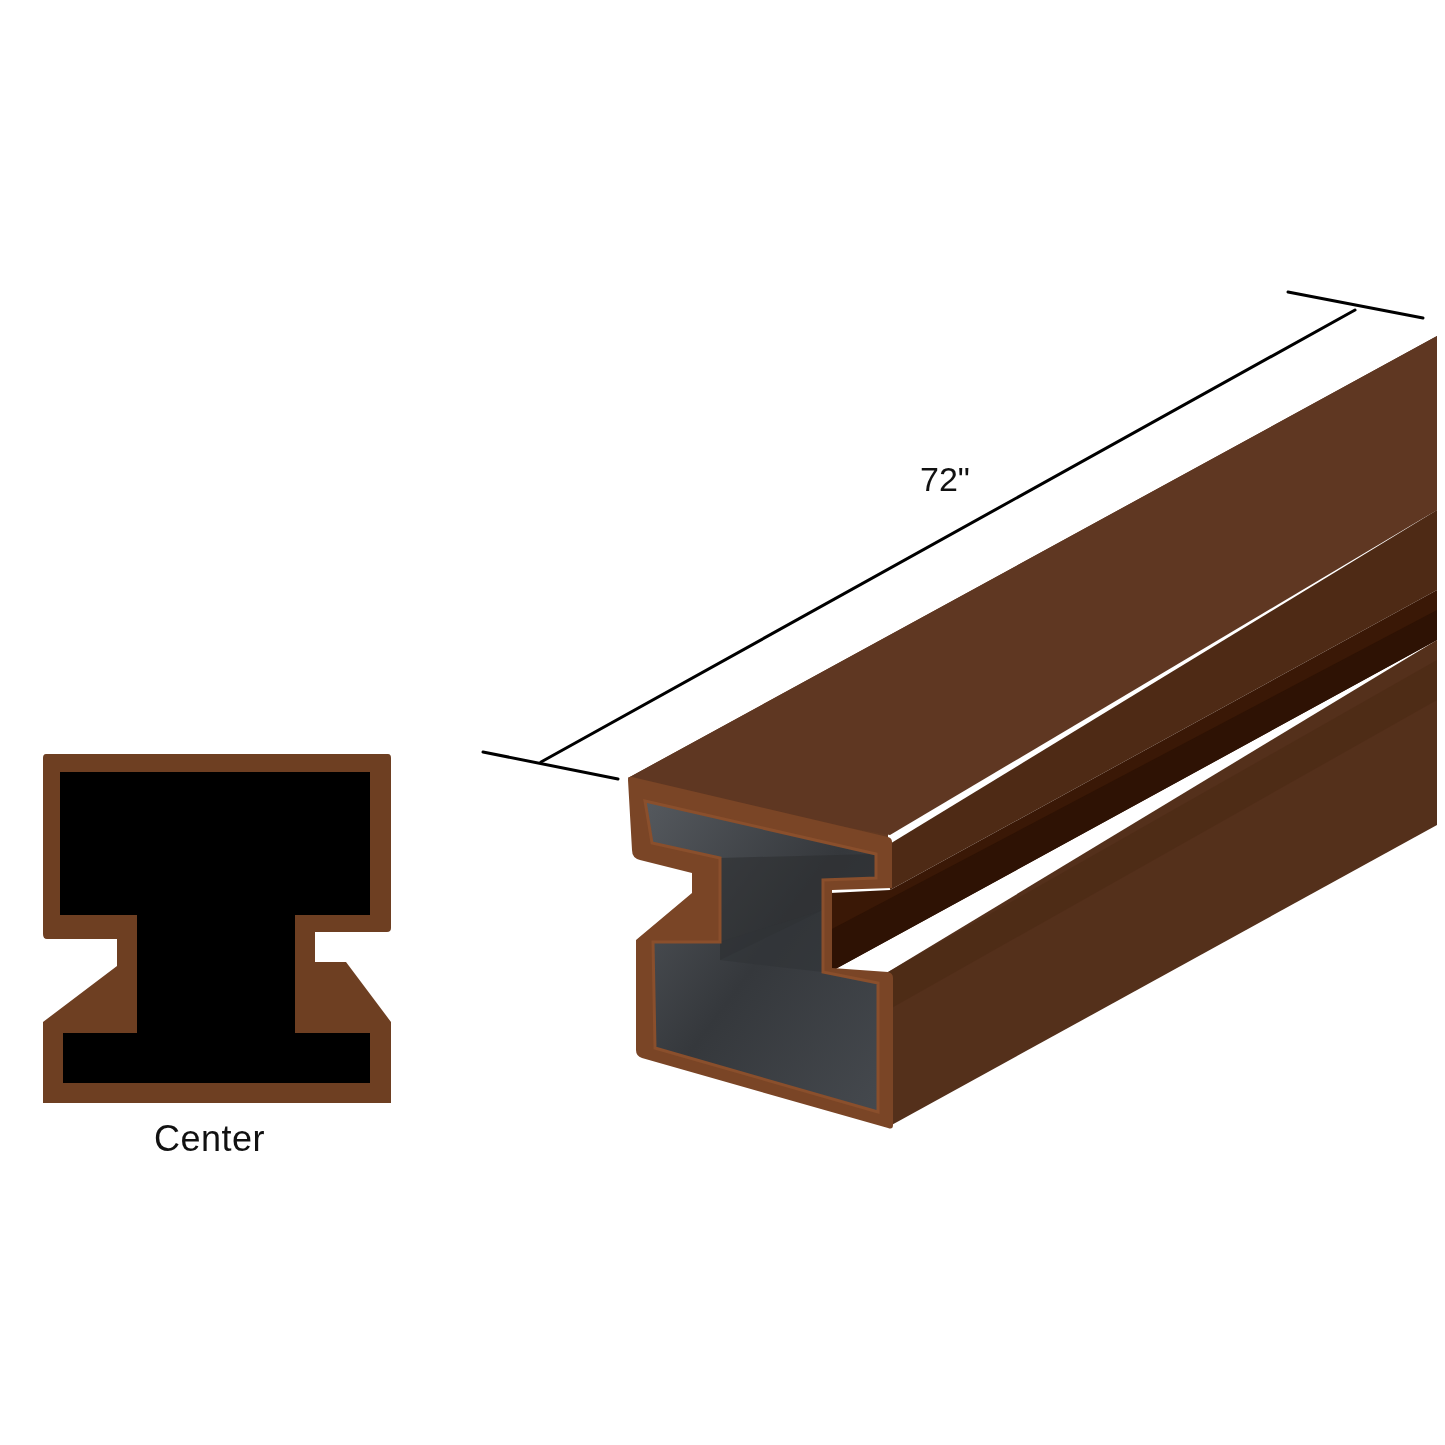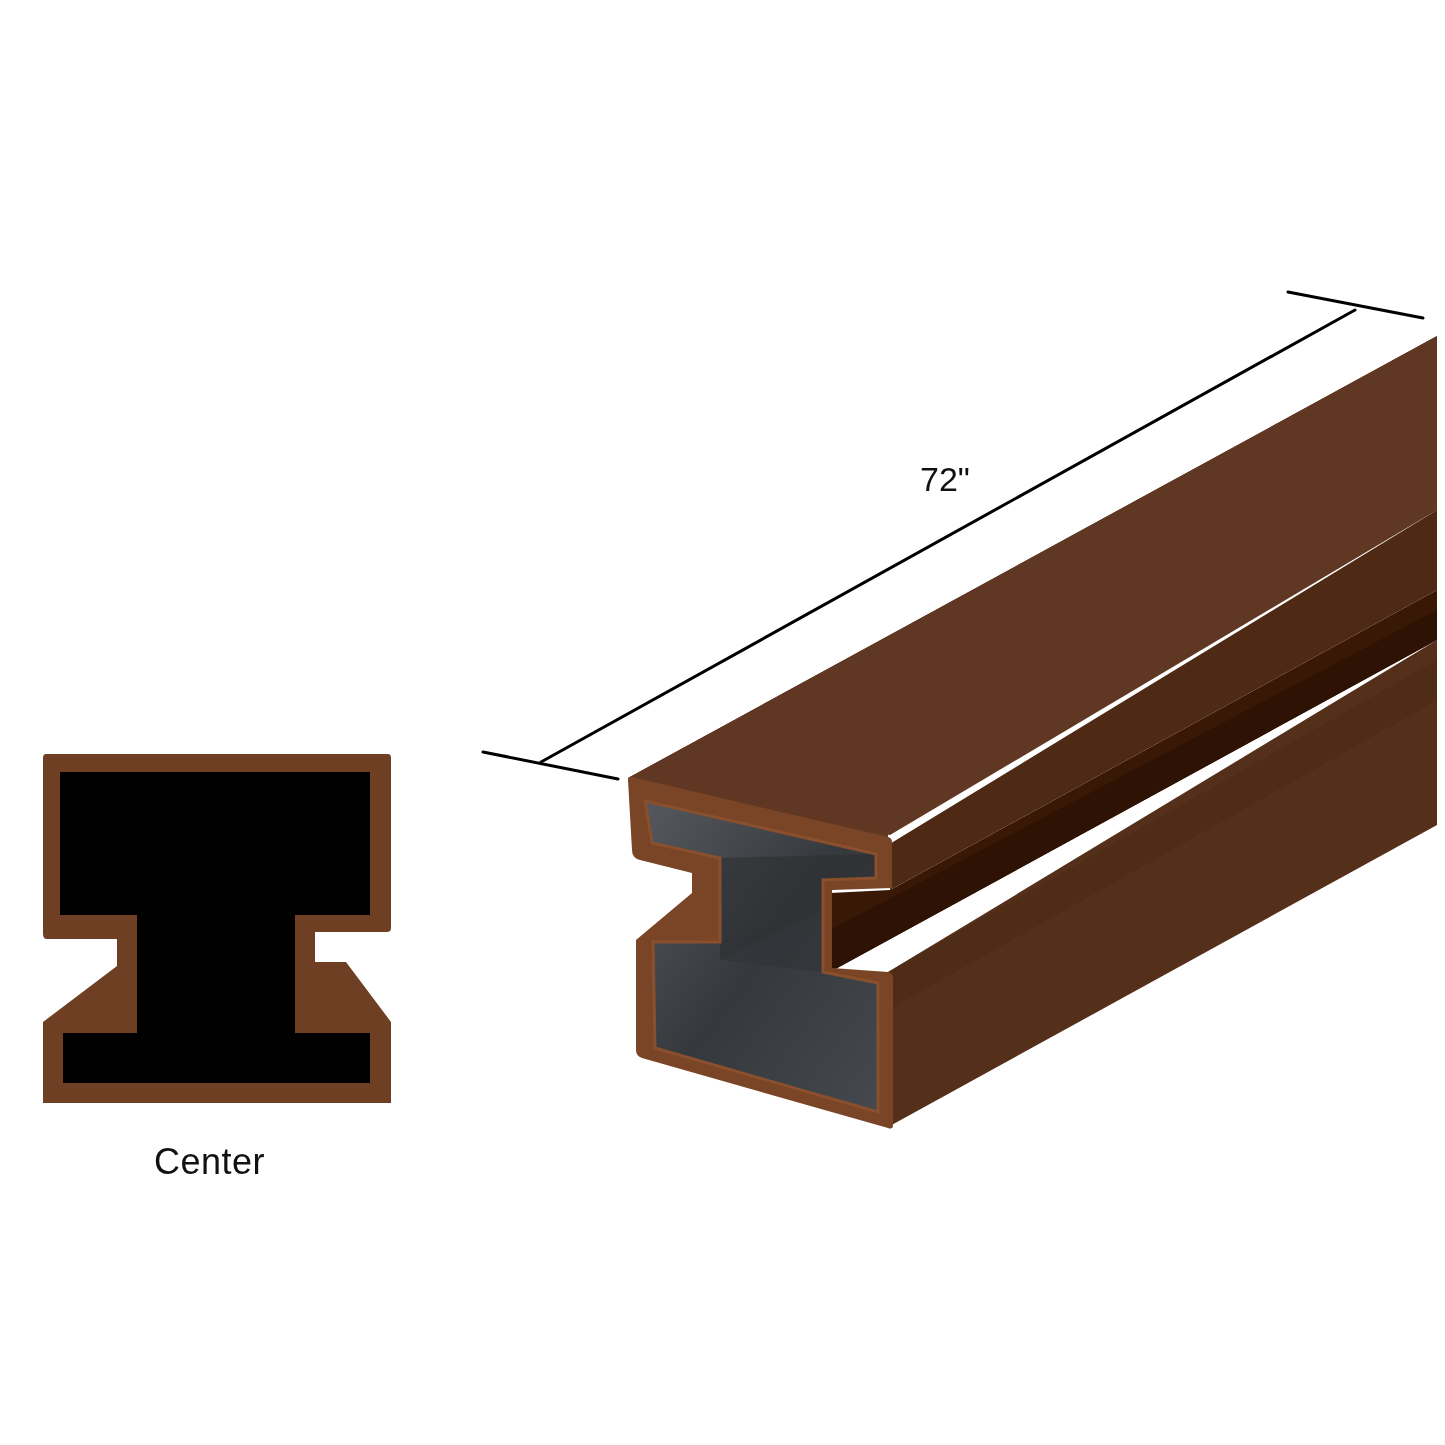--- a/index.html
+++ b/index.html
@@ -1,20 +1,20 @@
 <!DOCTYPE html>
 <html><head>
 <meta charset="utf-8">
 <style>
   html, body { margin:0; padding:0; background:#ffffff; }
   body { width:1445px; height:1445px; position:relative; overflow:hidden;
          font-family:"Liberation Sans", "DejaVu Sans", sans-serif; }
   .canvas { position:absolute; left:0; top:0; width:1445px; height:1445px; }
   .label { position:absolute; color:#111; white-space:nowrap; }
-  #center-label { left:154px; top:1118px; font-size:36px; letter-spacing:0.5px;margin-top:23px; }
+  #center-label { left:154px; top:1118px; font-size:36px; letter-spacing:0.5px; }
   #length-label { left:920px; top:460px; font-size:34px; }
 </style>
 </head>
 <body>
 
 <div class="canvas">
   <svg width="1445" height="1445" viewBox="0 0 1445 1445" xmlns="http://www.w3.org/2000/svg">
     <defs>
       <linearGradient id="steelGrad" x1="0" y1="0" x2="1" y2="1">
         <stop offset="0" stop-color="#55595e"></stop>

